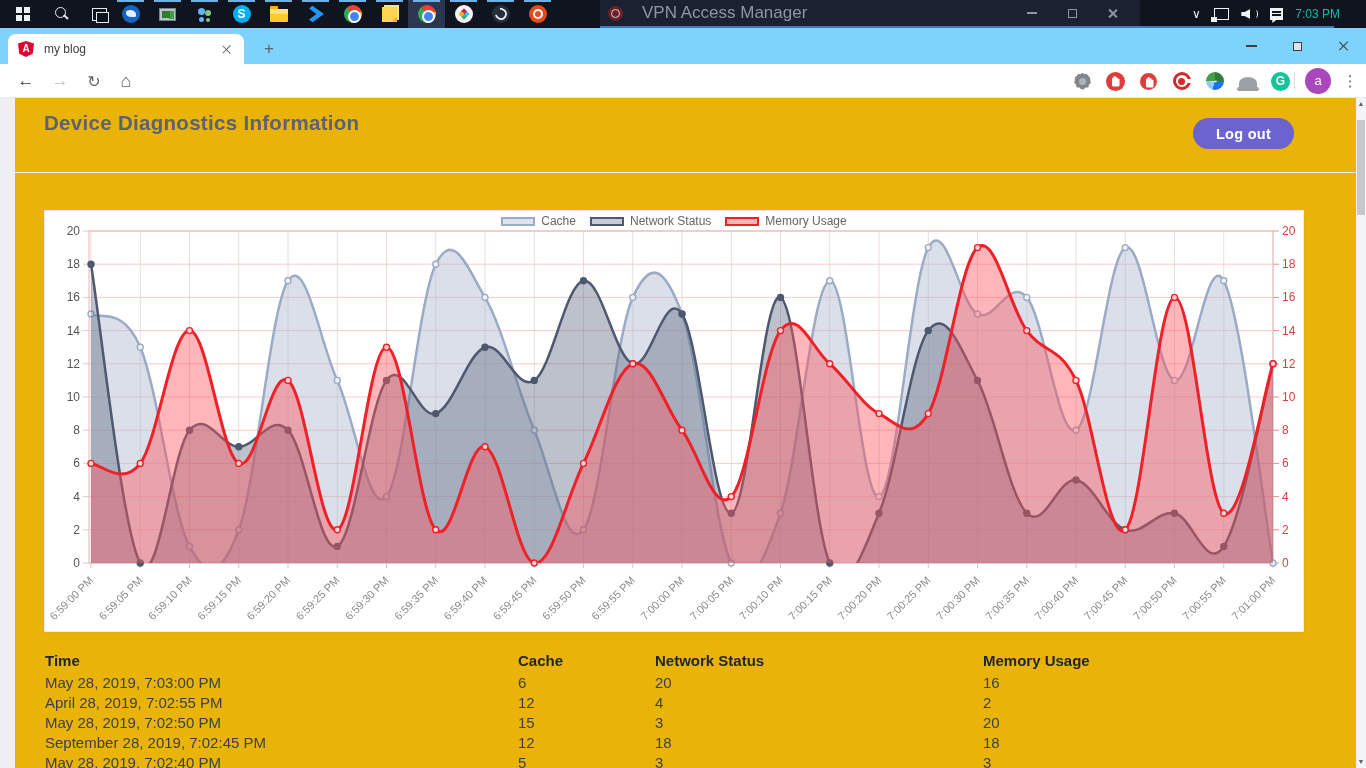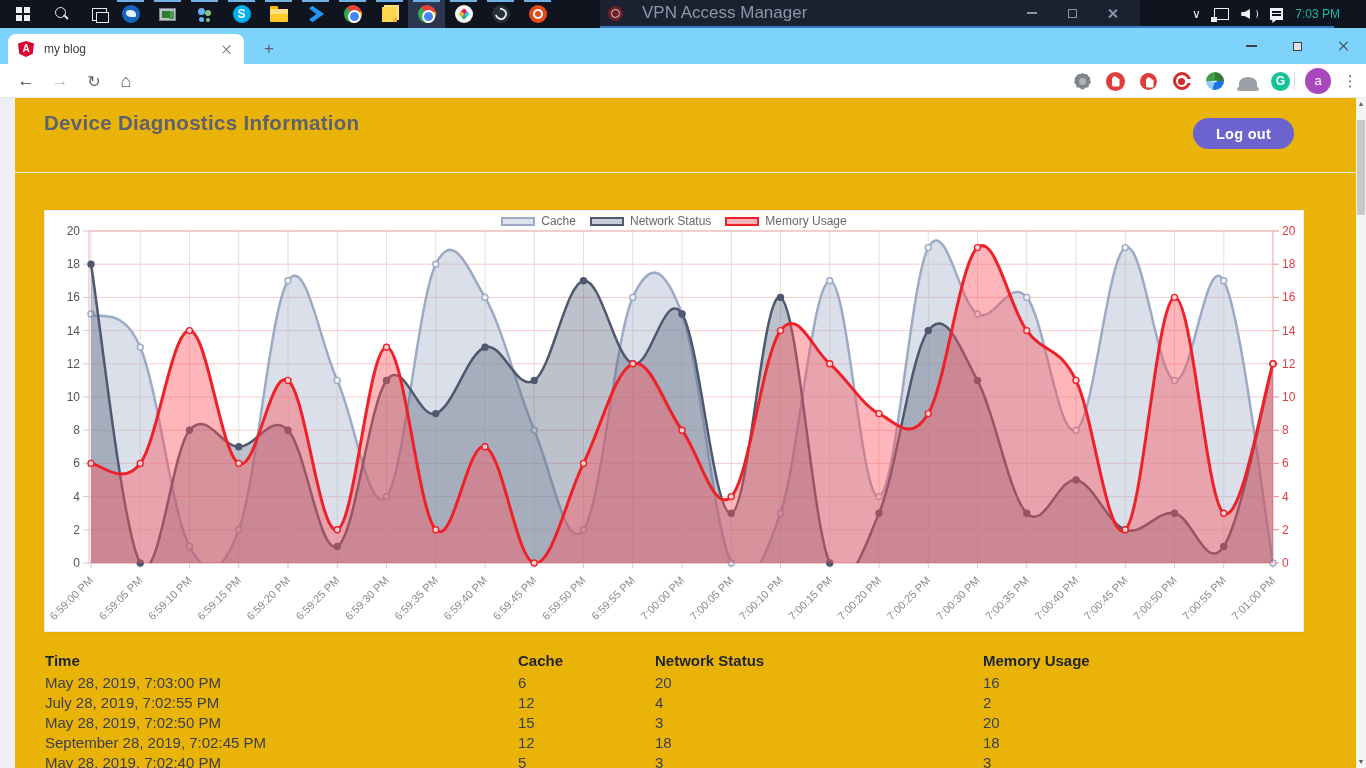--- a/index.html
+++ b/index.html
@@ -579,21 +579,21 @@
       <span class="t-cell t-head col-3">Memory Usage</span>
     </div>
   <div class="table-rows" id="table-rows">
       <div class="t-row">
         <span class="t-cell col-0">May 28, 2019, 7:03:00 PM</span>
         <span class="t-cell col-1">6</span>
         <span class="t-cell col-2">20</span>
         <span class="t-cell col-3">16</span>
       </div>
       <div class="t-row">
-        <span class="t-cell col-0">July 28, 2019, 7:02:55 PM</span>
+        <span class="t-cell col-0">April 28, 2019, 7:02:55 PM</span>
         <span class="t-cell col-1">12</span>
         <span class="t-cell col-2">4</span>
         <span class="t-cell col-3">2</span>
       </div>
       <div class="t-row">
         <span class="t-cell col-0">May 28, 2019, 7:02:50 PM</span>
         <span class="t-cell col-1">15</span>
         <span class="t-cell col-2">3</span>
         <span class="t-cell col-3">20</span>
       </div>

